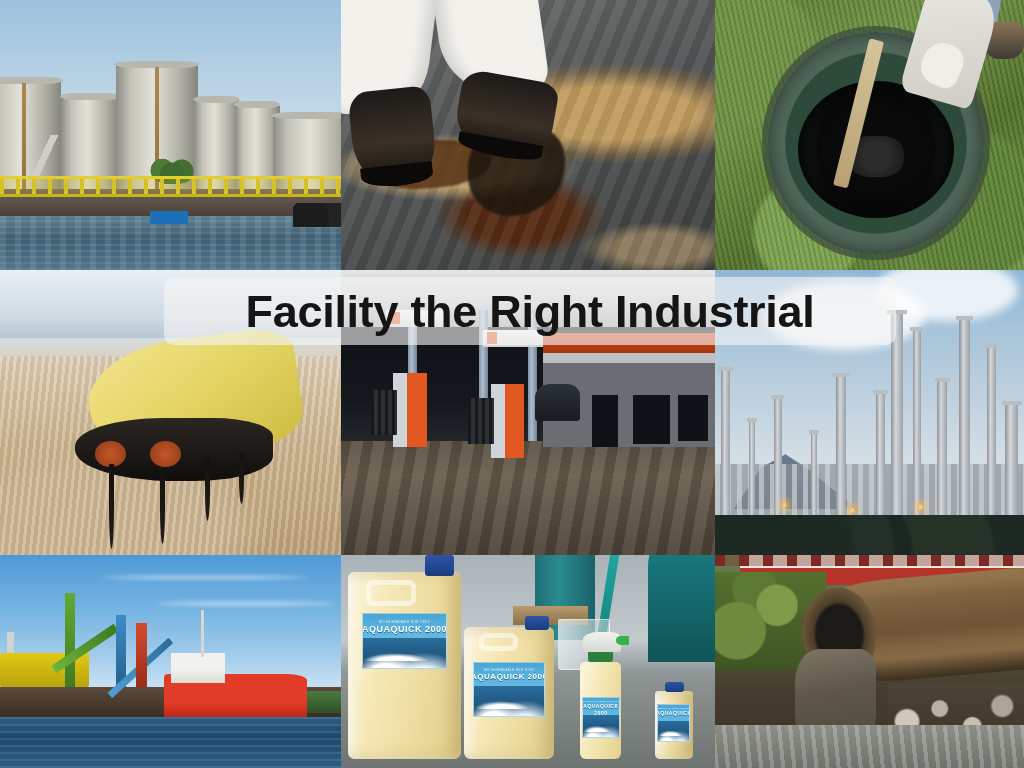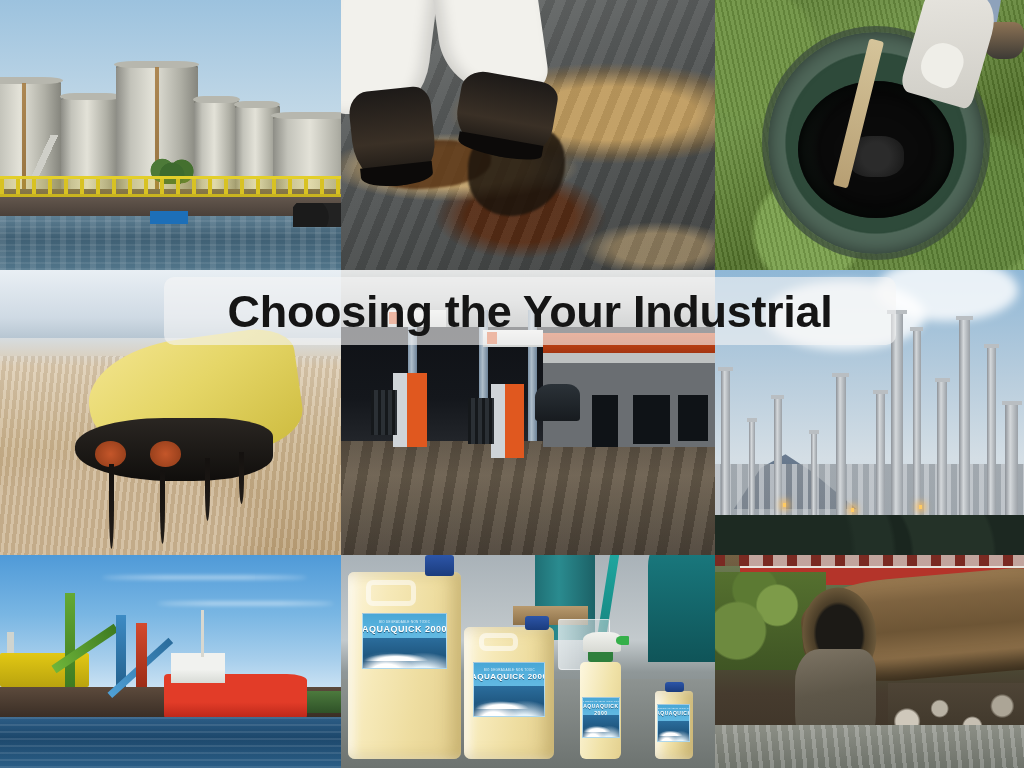--- a/index.html
+++ b/index.html
@@ -521,14 +521,14 @@
       <div class="ww-rocks"></div>
       <div class="ww-pipe"></div>
       <div class="ww-flow"></div>
       <div class="ww-water"></div>
     </div>
   </div>
 
 </div>
 
 <div id="title-overlay">
-  <div class="title-line" id="title-line-1">Choosing the Your Industrial</div>
+  <div class="title-line" id="title-line-1">Facility the Right Industrial</div>
 </div>
 
 </body></html>

